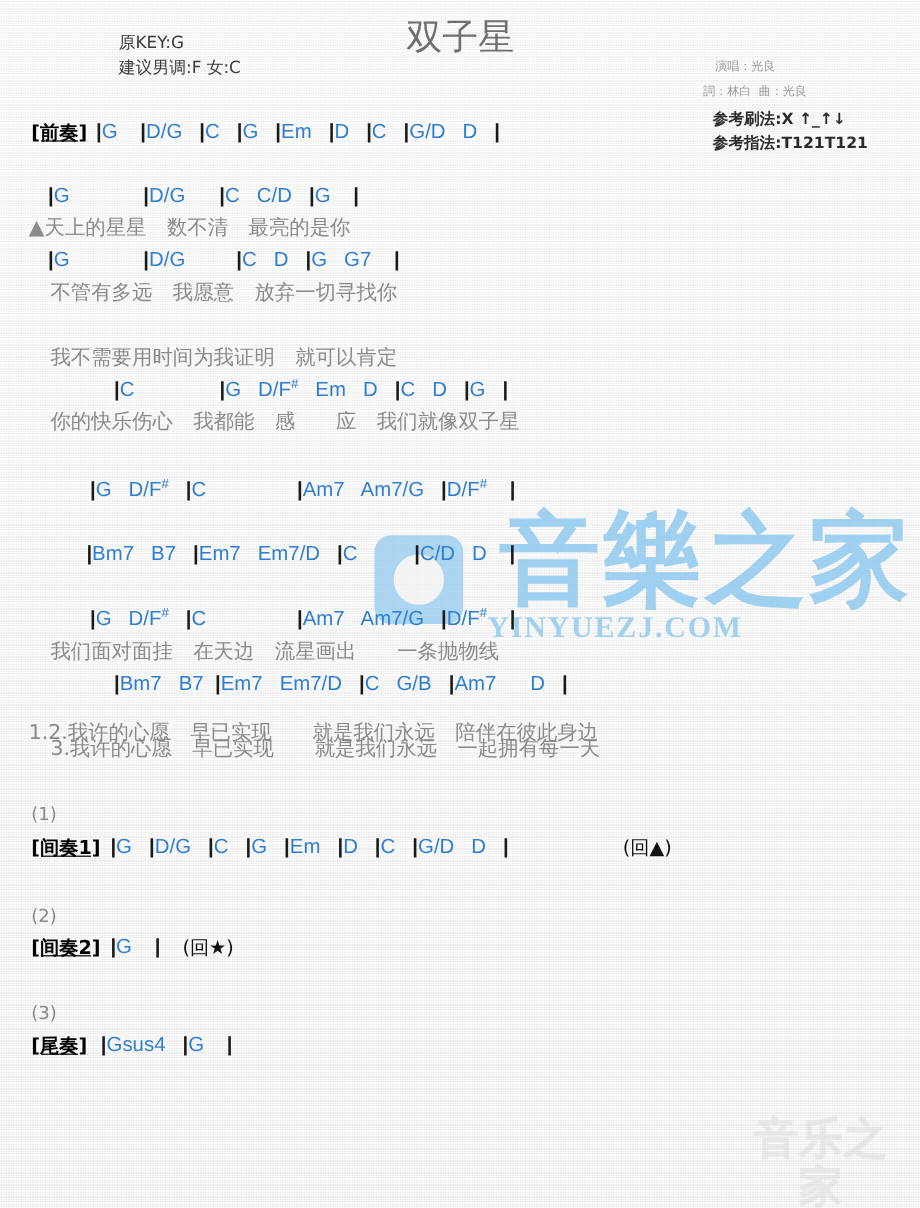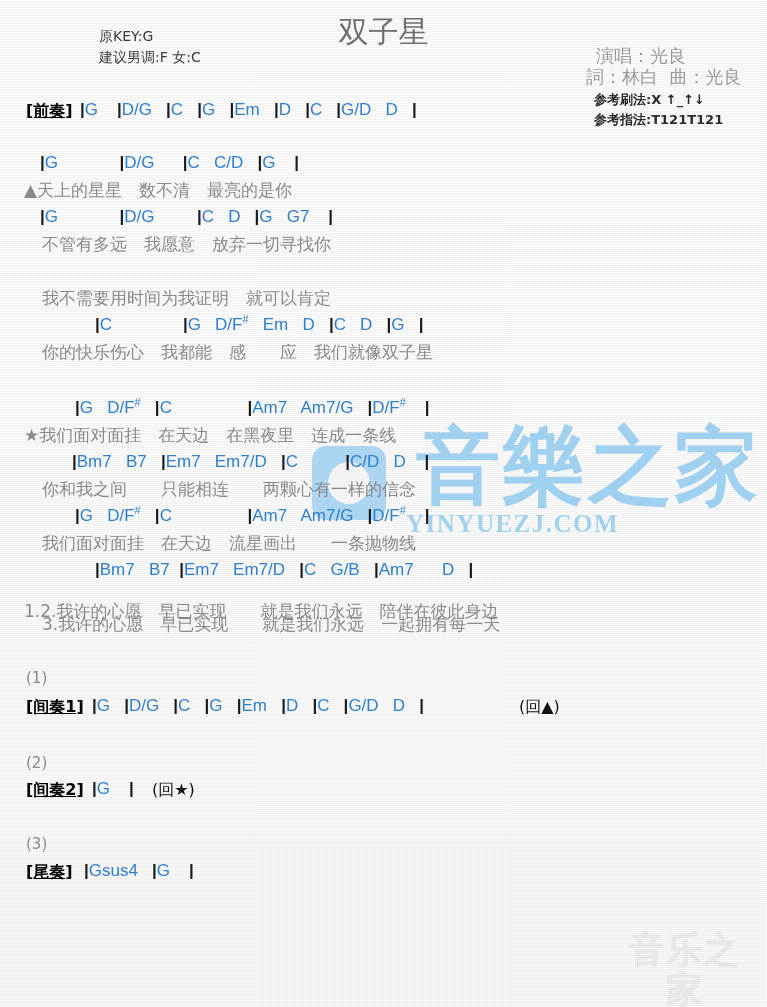--- a/index.html
+++ b/index.html
@@ -120,21 +120,21 @@
     color: #3b3b3b;
     font-size: 14px;
     line-height: 20px;
     font-family: "DejaVu Sans", sans-serif;
   }
   .key1 { left: 99px; top: 26px; }
   .key2 { left: 99px; top: 47px; }
 
   .credit {
     color: #9a9a9a;
-    font-size: 18px;
+    font-size: 10px;
     line-height: 19px;
     font-family: "DejaVu Sans", sans-serif;
   }
   .cr1 { left: 596px; top: 46px; }
   .cr2 { left: 586px; top: 67px; }
 
   .tech {
     color: #2b2b2b;
     font-size: 13px;
     line-height: 19px;
@@ -221,24 +221,22 @@
 
   <div class="abs chordrow" style="left:40px; top:206px;"><span class="bar">|</span><span class="ch">G</span>             <span class="bar">|</span><span class="ch">D/G</span>         <span class="bar">|</span><span class="ch">C</span>   <span class="ch">D</span>   <span class="bar">|</span><span class="ch">G</span>   <span class="ch">G7</span>    <span class="bar">|</span></div>
   <div class="abs lyricrow" style="left:42px; top:233px;">不管有多远　我愿意　放弃一切寻找你</div>
 
   <div class="abs lyricrow" style="left:42px; top:287px;">我不需要用时间为我证明　就可以肯定</div>
 
   <div class="abs chordrow" style="left:95px; top:314px;"><span class="bar">|</span><span class="ch">C</span>               <span class="bar">|</span><span class="ch">G</span>   <span class="ch">D/F<span class="sharp">#</span></span>   <span class="ch">Em</span>   <span class="ch">D</span>   <span class="bar">|</span><span class="ch">C</span>   <span class="ch">D</span>   <span class="bar">|</span><span class="ch">G</span>   <span class="bar">|</span></div>
   <div class="abs lyricrow" style="left:42px; top:341px;">你的快乐伤心　我都能　感　　应　我们就像双子星</div>
 
   <div class="abs chordrow" style="left:75px; top:397px;"><span class="bar">|</span><span class="ch">G</span>   <span class="ch">D/F<span class="sharp">#</span></span>   <span class="bar">|</span><span class="ch">C</span>                <span class="bar">|</span><span class="ch">Am7</span>   <span class="ch">Am7/G</span>   <span class="bar">|</span><span class="ch">D/F<span class="sharp">#</span></span>    <span class="bar">|</span></div>
-  <div class="abs lyricrow" style="left:24px; top:424px;">★我们面对面挂　在天边　在黑夜里　连成一条线</div>
 
   <div class="abs chordrow" style="left:72px; top:451px;"><span class="bar">|</span><span class="ch">Bm7</span>   <span class="ch">B7</span>   <span class="bar">|</span><span class="ch">Em7</span>   <span class="ch">Em7/D</span>   <span class="bar">|</span><span class="ch">C</span>          <span class="bar">|</span><span class="ch">C/D</span>   <span class="ch">D</span>    <span class="bar">|</span></div>
-  <div class="abs lyricrow" style="left:42px; top:478px;">你和我之间　　只能相连　　两颗心有一样的信念</div>
 
   <div class="abs chordrow" style="left:75px; top:505px;"><span class="bar">|</span><span class="ch">G</span>   <span class="ch">D/F<span class="sharp">#</span></span>   <span class="bar">|</span><span class="ch">C</span>                <span class="bar">|</span><span class="ch">Am7</span>   <span class="ch">Am7/G</span>   <span class="bar">|</span><span class="ch">D/F<span class="sharp">#</span></span>    <span class="bar">|</span></div>
   <div class="abs lyricrow" style="left:42px; top:532px;">我们面对面挂　在天边　流星画出　　一条抛物线</div>
 
   <div class="abs chordrow" style="left:95px; top:559px;"><span class="bar">|</span><span class="ch">Bm7</span>   <span class="ch">B7</span>  <span class="bar">|</span><span class="ch">Em7</span>   <span class="ch">Em7/D</span>   <span class="bar">|</span><span class="ch">C</span>   <span class="ch">G/B</span>   <span class="bar">|</span><span class="ch">Am7</span>      <span class="ch">D</span>   <span class="bar">|</span></div>
   <div class="abs lyricrow" style="left:24px; top:600px;">1.2.我许的心愿　早已实现　　就是我们永远　陪伴在彼此身边</div>
   <div class="abs lyricrow" style="left:42px; top:613px;">3.我许的心愿　早已实现　　就是我们永远　一起拥有每一天</div>
 
   <div class="abs numlabel" style="left:26px; top:668px;">(1)</div>
   <div class="abs section" style="left:26px; top:696px;">[间奏1]</div>

